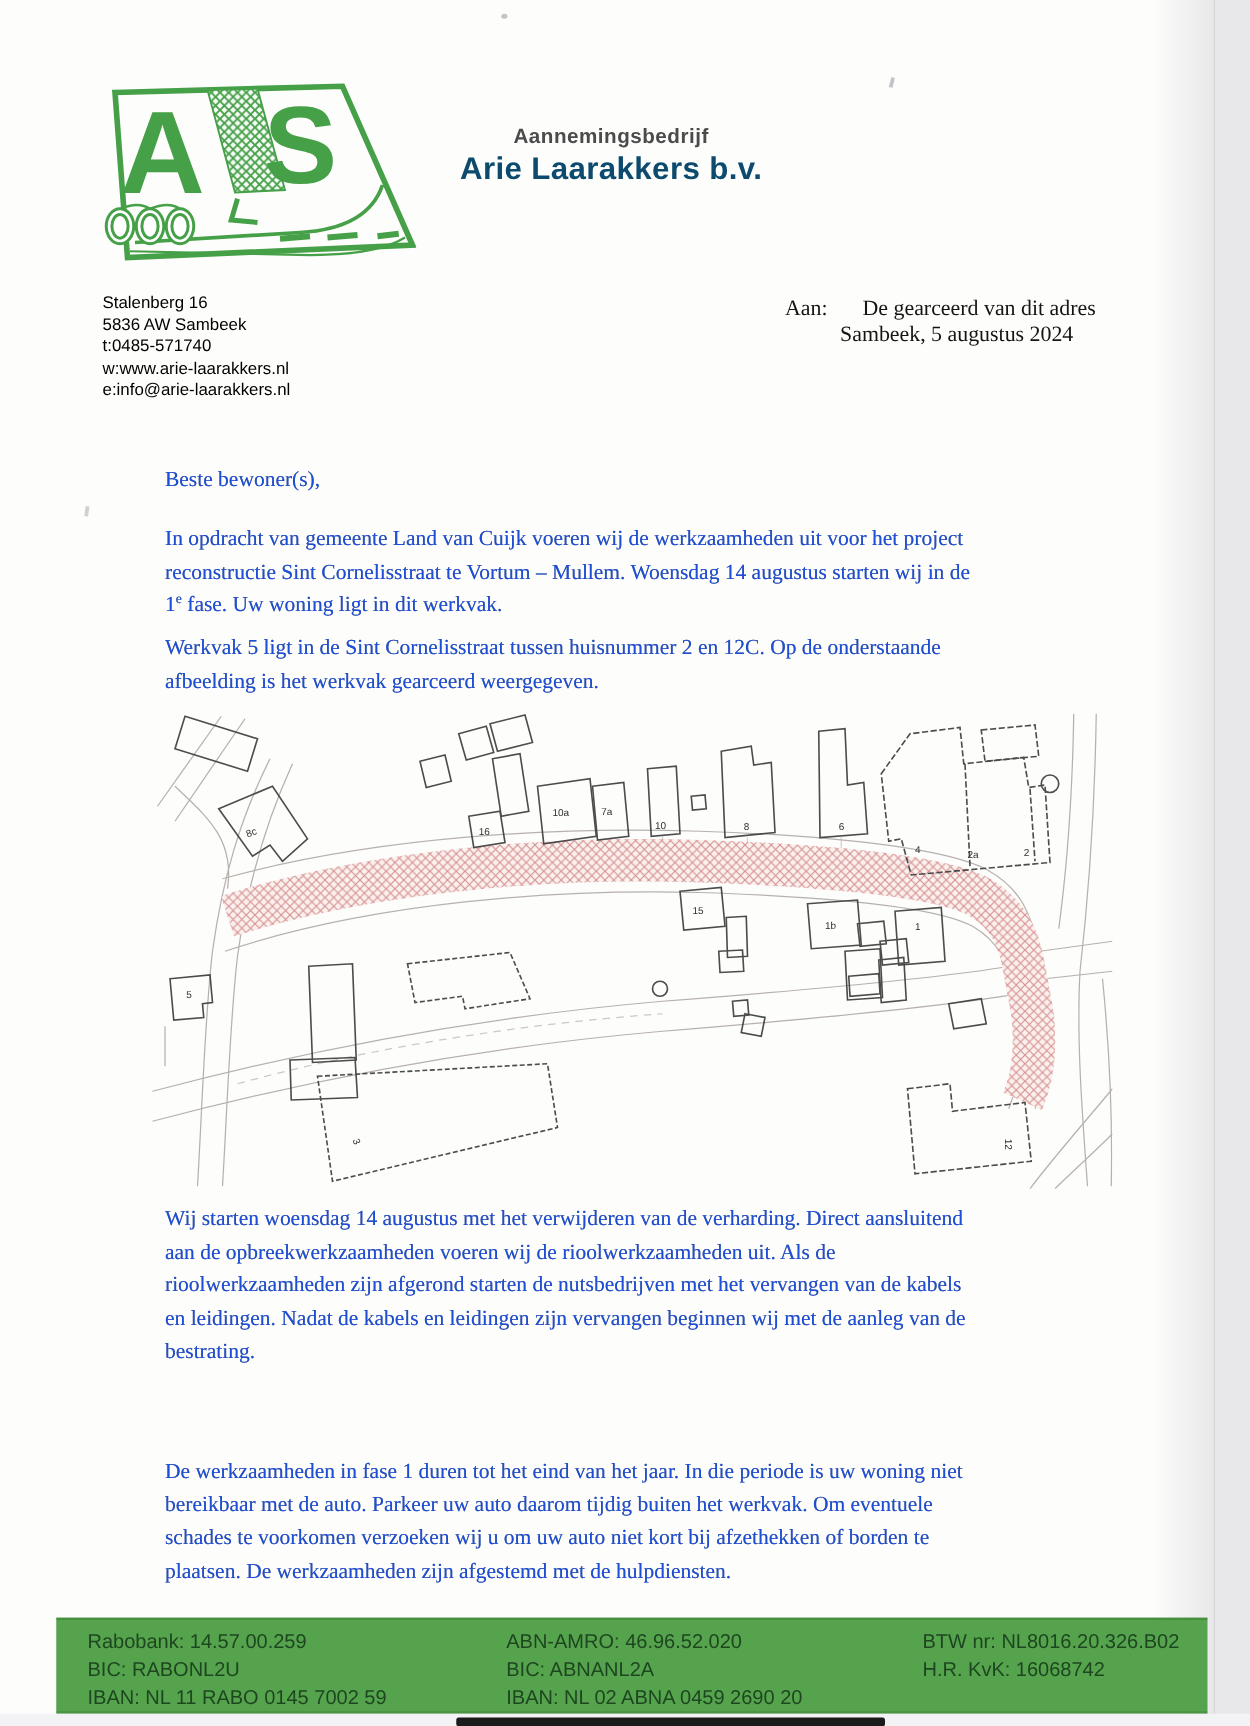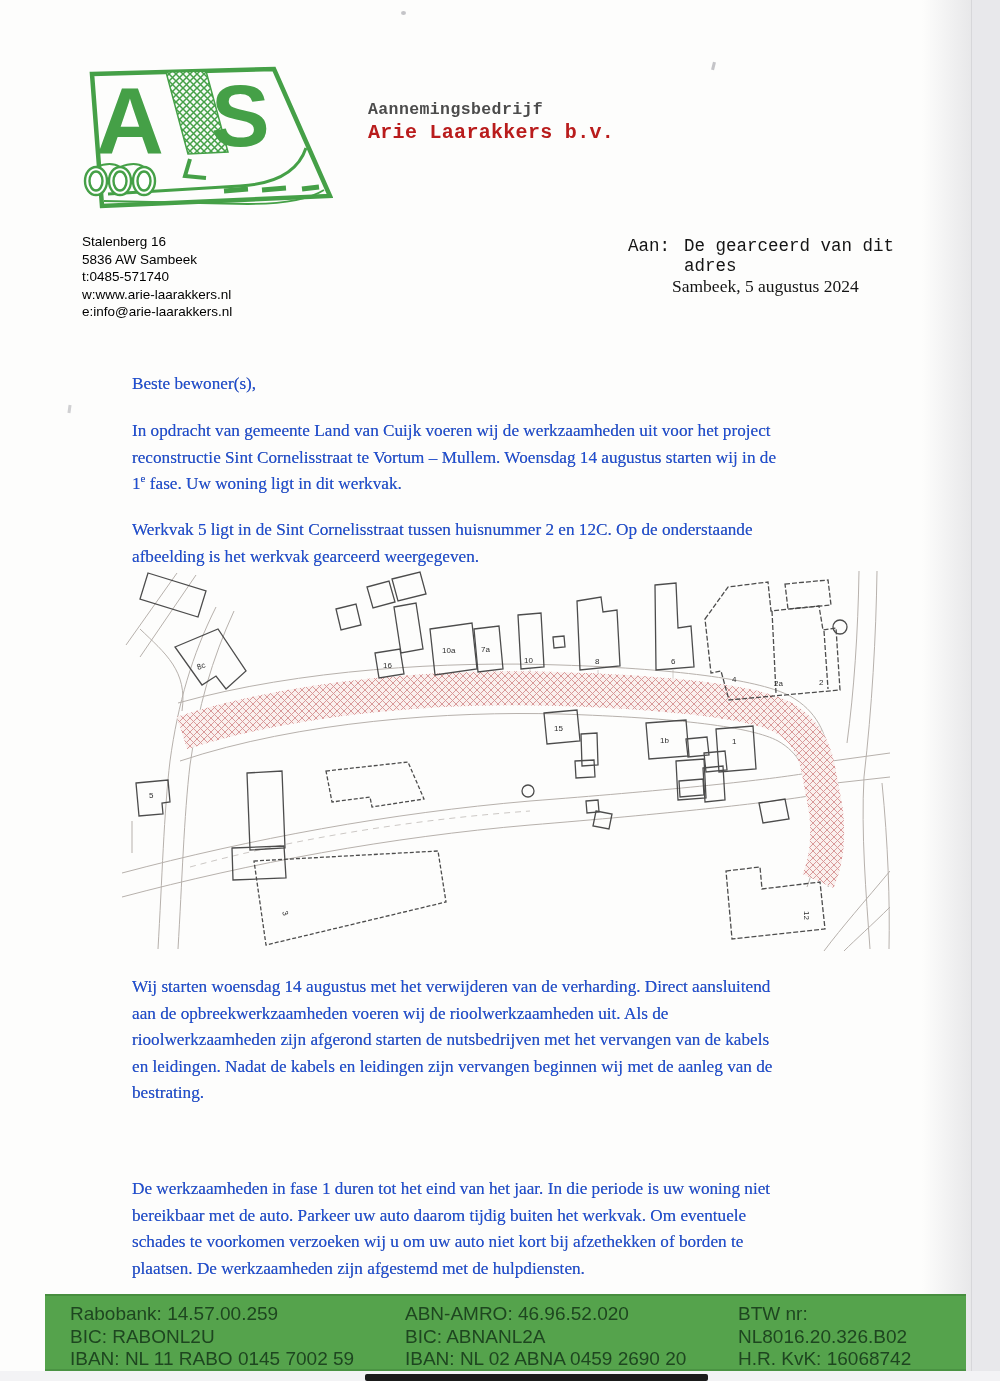--- a/index.html
+++ b/index.html
@@ -10,44 +10,44 @@
   .edge-fade{position:absolute;right:28px;top:0;width:50px;height:100%;
              background:linear-gradient(to right, rgba(205,205,210,0), rgba(205,205,210,.45));}
   .bottom-strip{position:absolute;left:0;top:1371px;width:100%;height:10px;background:#f3f3f5;}
   .bottom-bar{position:absolute;left:365px;top:1374px;width:343px;height:7px;background:#1b1b1b;border-radius:2px;}
   .art{position:absolute;background:#8b8b94;opacity:.5;}
   .a1{left:401px;top:11px;width:5px;height:4px;border-radius:50%;}
   .a2{left:712px;top:62px;width:3px;height:8px;transform:rotate(14deg);}
   .a3{left:68px;top:405px;width:3px;height:8px;opacity:.4;transform:rotate(8deg);}
   
   .logo{position:absolute;left:78px;top:60px;width:255px;height:155px;}
-  .company{position:absolute;left:368px;top:100px;font-family:Liberation Mono, monospace;color:#4b4b4b;}
+  .company{position:absolute;left:368px;top:100px;font-family:Liberation Sans, sans-serif;color:#4b4b4b;text-align:center;}
   .company .l1{font-size:16.5px;font-weight:bold;letter-spacing:.4px;}
-  .company .l2{font-size:20px;font-weight:bold;letter-spacing:.3px;margin-top:2px;color:#b91c1c;}
+  .company .l2{font-size:25px;font-weight:bold;letter-spacing:.3px;margin-top:2px;color:#0c4a6e;}
   .contact{position:absolute;left:82px;top:233px;font-family:"Liberation Sans",sans-serif;
            font-size:13.5px;line-height:17.6px;color:#000000;white-space:pre-line;}
   .recipient{position:absolute;left:628px;top:236px;width:270px;font-size:17.5px;color:#141414;}
-  .recipient .row{display:flex;gap:14px;font-family:Liberation Mono, monospace;}
+  .recipient .row{display:flex;gap:28px;}
   .dateline{margin-left:44px;}
   
   .para{position:absolute;left:132px;width:766px;font-size:17.2px;line-height:26.6px;margin:0;
         color:#1d4ed8;text-shadow:0 0 .4px rgba(20,20,20,.5);}
-  .pl{white-space:pre-line;margin-top:12px;}
+  .pl{white-space:pre-line;}
   .salutation{top:371px;}
   .p1{top:418px;}
   .p2{top:505px;}
   .p3{top:962px;}
   .p4{top:1164px;}
   sup.sup{font-size:11px;line-height:0;}
   
   .map-fig{position:absolute;left:120px;top:571px;width:770px;height:380px;margin:0;}
   
   .footer{position:absolute;left:45px;top:1294px;width:921px;height:77px;background:#55a34c;
           box-shadow:inset 0 2px 0 rgba(30,80,25,.25), inset 0 -2px 0 rgba(30,80,25,.18);}
-  .fcol{position:absolute;top:9px;font-family:"Liberation Sans",sans-serif;font-size:19px;
+  .fcol{position:absolute;top:9px;font-family:"Liberation Sans",sans-serif;font-size:16px;
         line-height:22.5px;color:#1e4620;white-space:pre-line;}
   .fc1{left:25px;} .fc2{left:360px;} .fc3{left:693px;}
 </style>
 </head>
 <body>
 
 <div class="page">
 
   <div class="edge-fade"></div>
   <div class="edge-right"></div>

